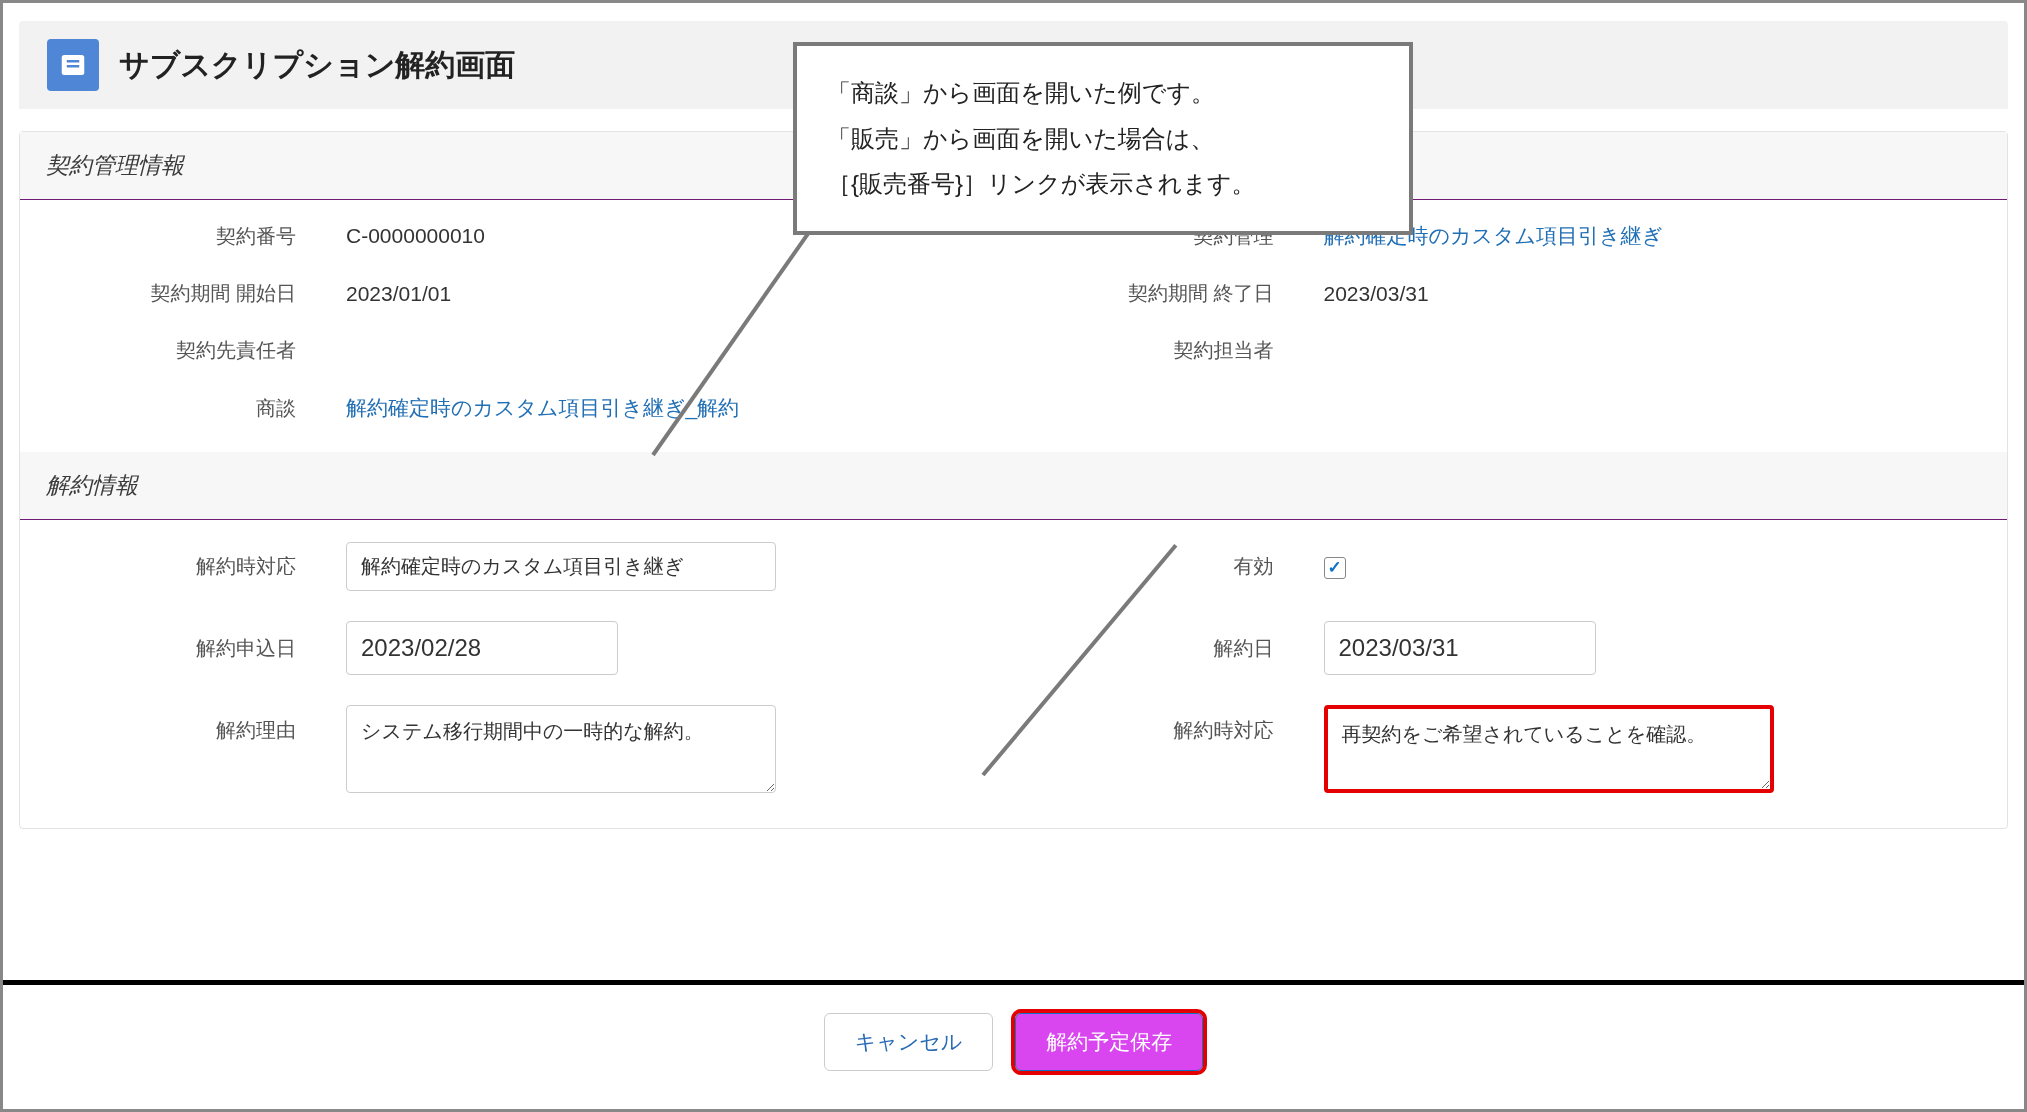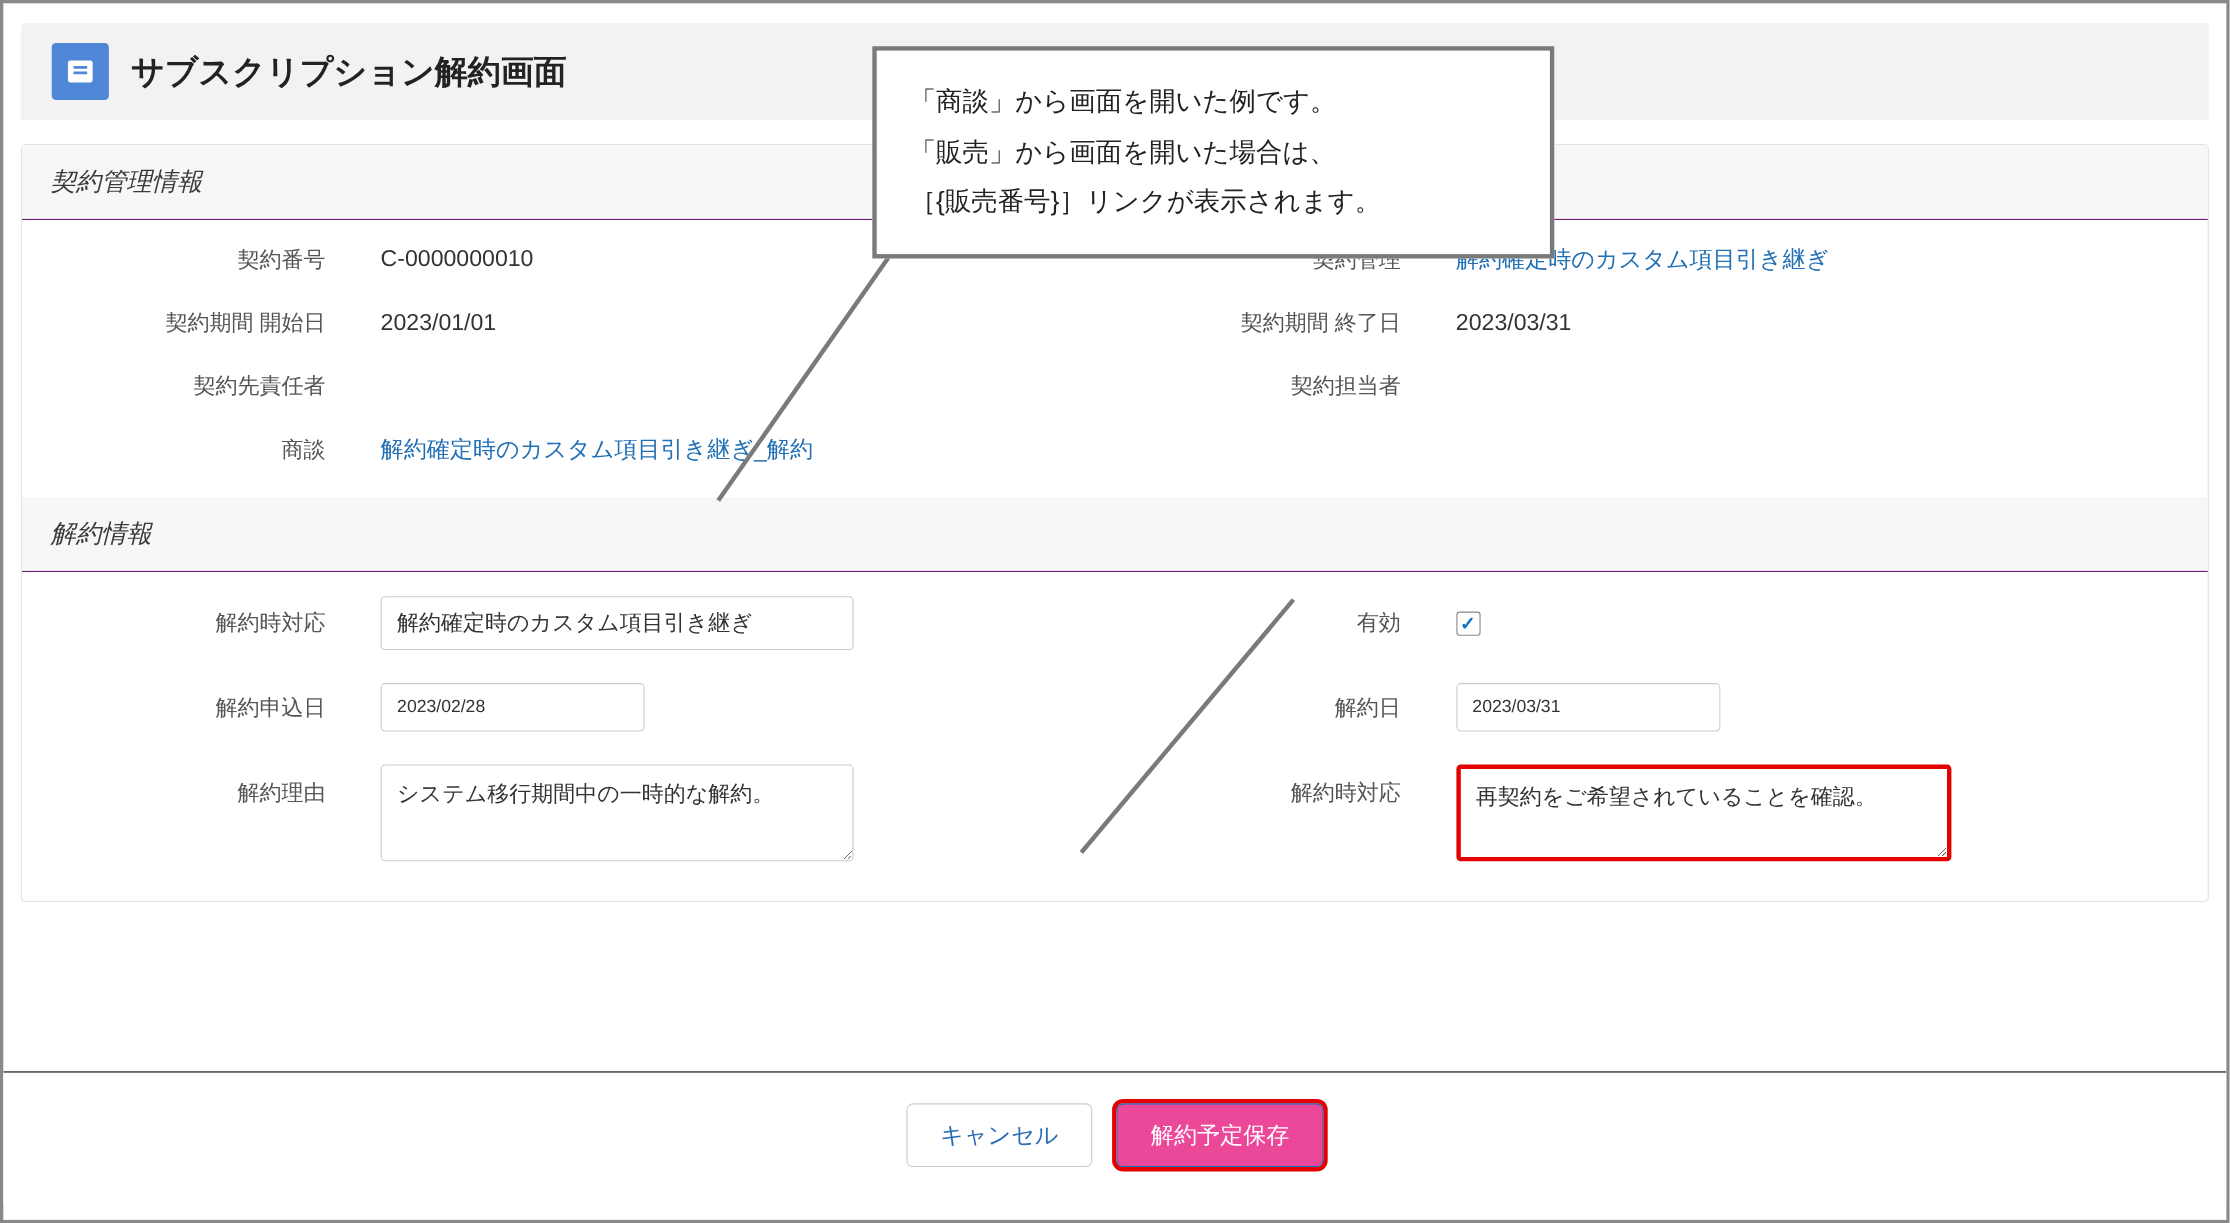--- a/index.html
+++ b/index.html
@@ -107,55 +107,55 @@
     height: 88px;
     color: #333;
     background: #fff;
     resize: both;
     font-family: inherit;
   }
   .input-date {
     border: 1px solid #ccc;
     border-radius: 4px;
     padding: 12px 14px;
-    font-size: 16px;
-    width: 240px;
+    font-size: 24px;
+    width: 272px;
     color: #333;
     background: #fff;
   }
   .highlight-red {
     border: 4px solid #e40000 !important;
   }
   
   .footer {
     position: absolute;
     left: 0;
     right: 0;
-    bottom: 14px;
-    border-top: 1px solid #000000;
+    bottom: 4px;
+    border-top: 5px solid #000000;
     background: #fff;
     padding: 28px 0 34px 0;
     display: flex;
     justify-content: center;
     gap: 22px;
   }
   .btn {
     font-size: 21px;
     padding: 14px 30px;
     border-radius: 6px;
     cursor: pointer;
     font-weight: 500;
   }
   .btn-secondary {
     background: #fff;
     color: #2a6bb5;
     border: 1px solid #ccc;
   }
   .btn-primary {
-    background: #ec4899;
+    background: #d946ef;
     color: #fff;
     border: 1px solid #0d72c7;
   }
   .btn-primary-highlight {
     outline: 4px solid #e40000;
     outline-offset: 0;
   }
   
   .callout {
     position: absolute;

